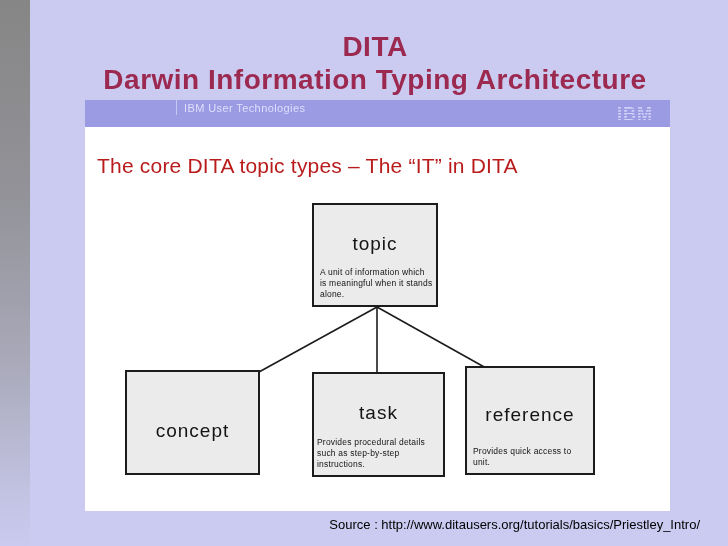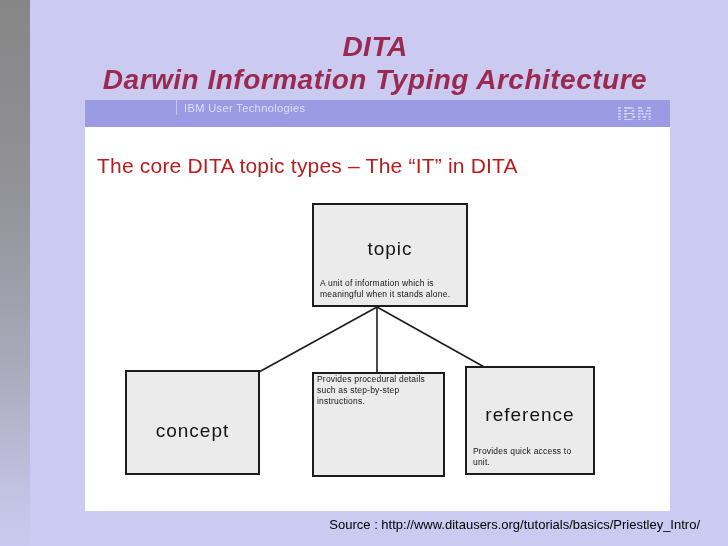--- a/index.html
+++ b/index.html
@@ -18,21 +18,20 @@
     background: linear-gradient(to bottom, #868686 0%, #929298 35%, #a8a8b8 65%, #c2c2e2 90%, #cacaf0 100%);
   }
 
   
   .slide-title {
     position: absolute; left: 30px; top: 30px;
     width: 690px;
     text-align: center;
     color: #9c2a50;
     font-weight: bold;
-    font-style: italic;
     line-height: 33px;
     font-size: 28px;
     letter-spacing: 0.5px;
   }
 
   
   .panel {
     position: absolute; left: 85px; top: 100px;
     width: 585px; height: 411px;
     background: #ffffff;
@@ -90,21 +89,21 @@
     color: #141414;
     letter-spacing: 1px;
   }
   .node-desc {
     font-size: 8.5px;
     line-height: 1.3;
     color: #141414;
     padding: 0 3px 5px 6px;
     letter-spacing: 0.2px;
   }
-  .node-topic     { left: 227px; top: 103px; width: 156px; height: 104px; }
+  .node-topic     { left: 227px; top: 103px; width: 126px; height: 104px; }
   .node-concept   { left:  40px; top: 270px; width: 135px; height: 105px; }
   .node-task      { left: 227px; top: 272px; width: 133px; height: 105px; }
   .node-reference { left: 380px; top: 266px; width: 130px; height: 109px; }
   .node-task .node-desc { padding-left: 3px; }
 
   
   .source-line {
     position: absolute; left: 0; top: 517px;
     width: 700px;
     text-align: right;
@@ -151,20 +150,21 @@
   <div class="node node-topic">
     <div class="node-label">topic</div>
     <div class="node-desc">A unit of information which is meaningful when it stands alone.</div>
   </div>
 
   <div class="node node-concept">
     <div class="node-label">concept</div>
   </div>
 
   <div class="node node-task">
+    <div class="node-label">task</div>
     <div class="node-desc">Provides procedural details such as step-by-step instructions.</div>
   </div>
 
   <div class="node node-reference">
     <div class="node-label">reference</div>
     <div class="node-desc">Provides quick access to unit.</div>
   </div>
 
 </div>
 

